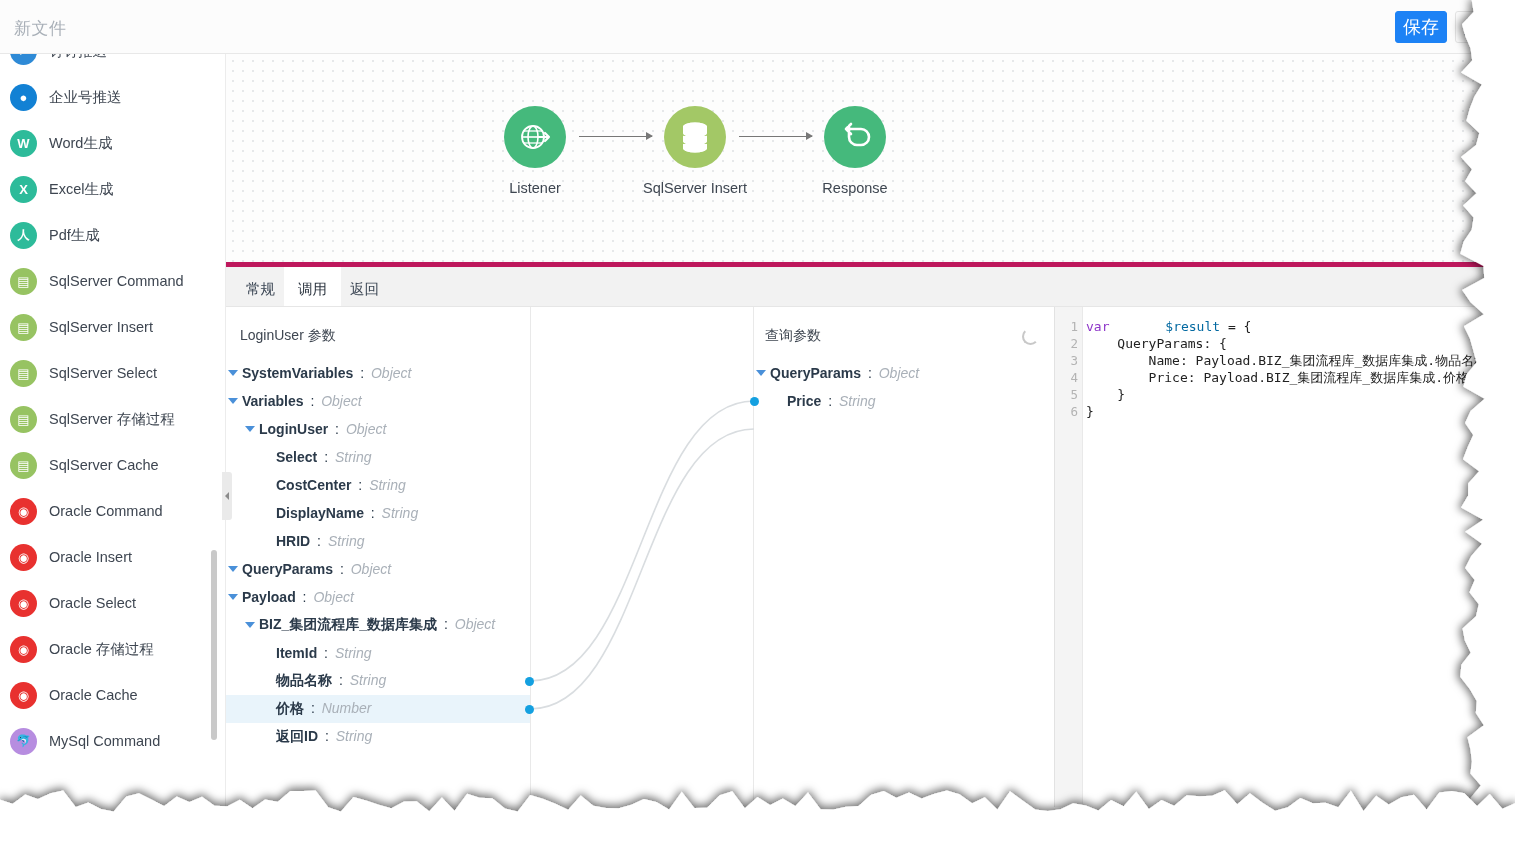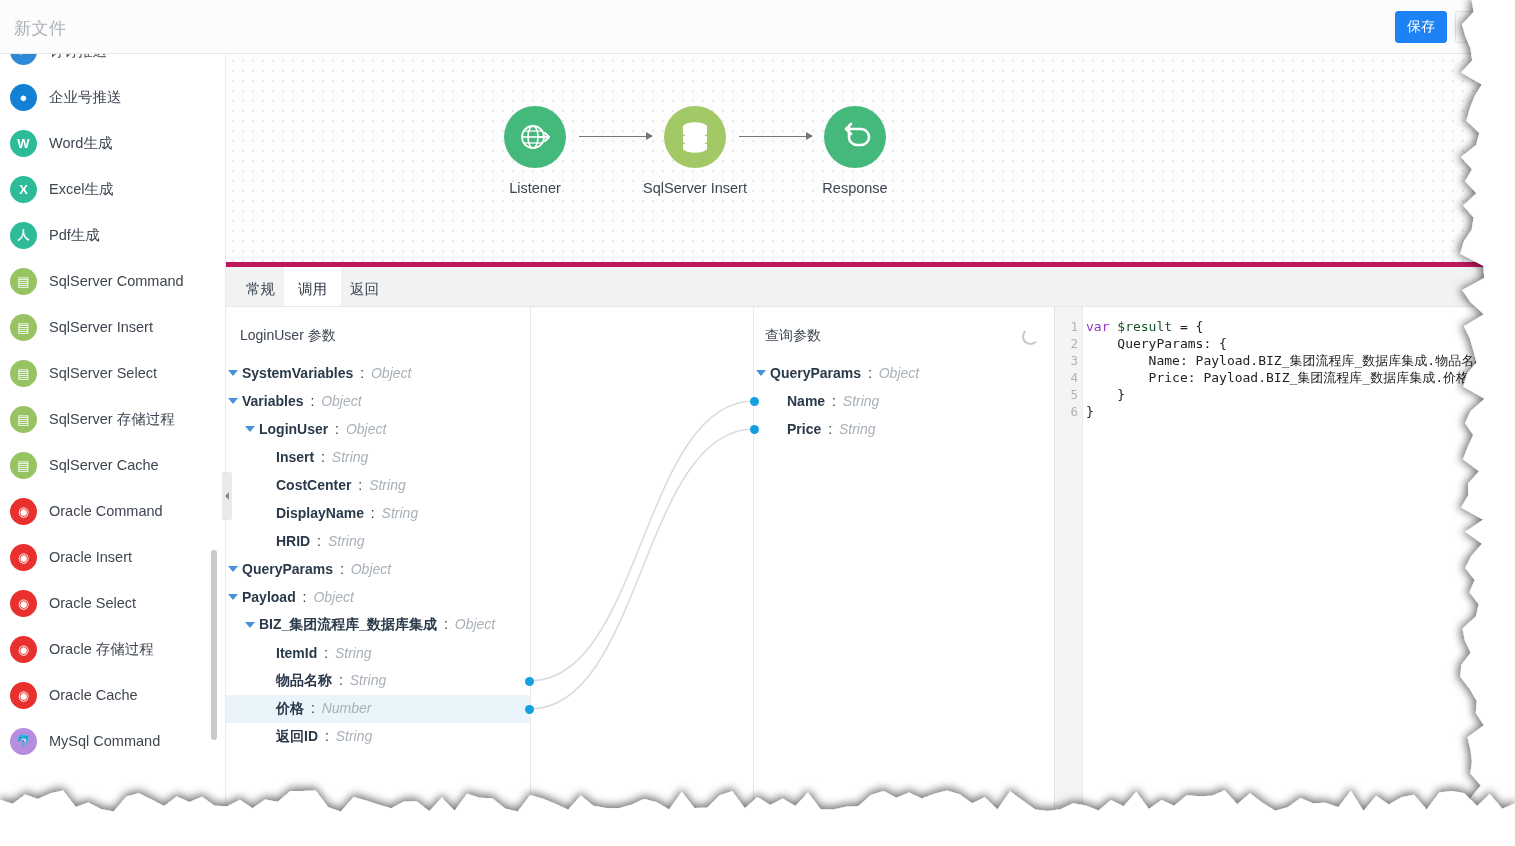--- a/index.html
+++ b/index.html
@@ -27,21 +27,21 @@
     position: absolute; top: 0; left: 0; width: 1515px; height: 54px;
     background: #fcfcfc; border-bottom: 1px solid #e8e8e8;
     z-index: 30;
   }
   .title-text {
     position: absolute; left: 14px; top: 17px;
     font-size: 17px; color: #a9b0b8; letter-spacing: .5px;
   }
   .btn {
     position: absolute; top: 11px; height: 32px;
-    border-radius: 3px; font-size: 14px;
+    border-radius: 3px; font-size: 18px;
     display: flex; align-items: center; justify-content: center;
     cursor: pointer; user-select: none;
   }
   .btn-save {
     right: 68px; width: 52px;
     background: #1d82f5; color: #fff; border: 1px solid #1d82f5;
   }
   .btn-close {
     right: 8px; width: 52px;
     background: #fbfbfb; color: #5a6570; border: 1px solid #e3e3e3;
@@ -170,21 +170,21 @@
     position: absolute; right: 4px; width: 24px; text-align: right;
     font-family: "DejaVu Sans Mono", "Liberation Mono", monospace;
     font-size: 12.5px; color: #b3b3b3; line-height: 17px;
   }
   .code-lines {
     position: absolute; left: 31px; top: 11px; width: 430px;
     font-family: "DejaVu Sans Mono", "Liberation Mono", monospace;
     font-size: 13px; line-height: 17px; color: #222; white-space: pre;
   }
   .kw { color: #8e35c9; }
-  .punct { color: #14532d; }
+  .punct { color: #0369a1; margin-left: 48px; }
 </style>
 </head>
 <body>
 
 <div id="root">
 
   <div class="titlebar">
     <div class="title-text">新文件</div>
     <div class="btn btn-save">保存</div>
     <div class="btn btn-close">关闭</div>
@@ -327,21 +327,21 @@
         </div>
         <div class="tree-row">
           <span class="caret" style="left: 2px;"></span>
           <span style="margin-left: 16px;"><span class="k">Variables</span><span class="sep"> : </span><span class="t">Object</span></span>
         </div>
         <div class="tree-row">
           <span class="caret" style="left: 19px;"></span>
           <span style="margin-left: 33px;"><span class="k">LoginUser</span><span class="sep"> : </span><span class="t">Object</span></span>
         </div>
         <div class="tree-row">
-          <span style="margin-left: 50px;"><span class="k">Insert</span><span class="sep"> : </span><span class="t">String</span></span>
+          <span style="margin-left: 50px;"><span class="k">Select</span><span class="sep"> : </span><span class="t">String</span></span>
         </div>
         <div class="tree-row">
           <span style="margin-left: 50px;"><span class="k">CostCenter</span><span class="sep"> : </span><span class="t">String</span></span>
         </div>
         <div class="tree-row">
           <span style="margin-left: 50px;"><span class="k">DisplayName</span><span class="sep"> : </span><span class="t">String</span></span>
         </div>
         <div class="tree-row">
           <span style="margin-left: 50px;"><span class="k">HRID</span><span class="sep"> : </span><span class="t">String</span></span>
         </div>
@@ -378,24 +378,20 @@
         <path d="M 0 402 C 112 402, 112 122, 224 122" fill="none" stroke="#d9dde0" stroke-width="1.6"></path>
       </svg>
 
     <div class="panel-title" style="left:539px; top:20px;">查询参数</div>
 
     <div class="spinner" style="left:796px; top:21px;"></div>
     <div class="tree" id="right-tree" style="left:528px; top:52px; width:300px;">
         <div class="tree-row">
           <span class="caret" style="left: 2px;"></span>
           <span style="margin-left: 16px;"><span class="k">QueryParams</span><span class="sep"> : </span><span class="t">Object</span></span>
-        </div>
-        <div class="tree-row">
-          <span style="margin-left: 33px;"><span class="k">Name</span><span class="sep"> : </span><span class="t">String</span></span>
-          <span class="dot" style="left: -4px; top: 10px;"></span>
         </div>
         <div class="tree-row">
           <span style="margin-left: 33px;"><span class="k">Price</span><span class="sep"> : </span><span class="t">String</span></span>
           <span class="dot" style="left: -4px; top: 10px;"></span>
         </div>
       </div>
 
     <div class="code-wrap">
       <div class="gutter">
         <div id="gutter-nums">

